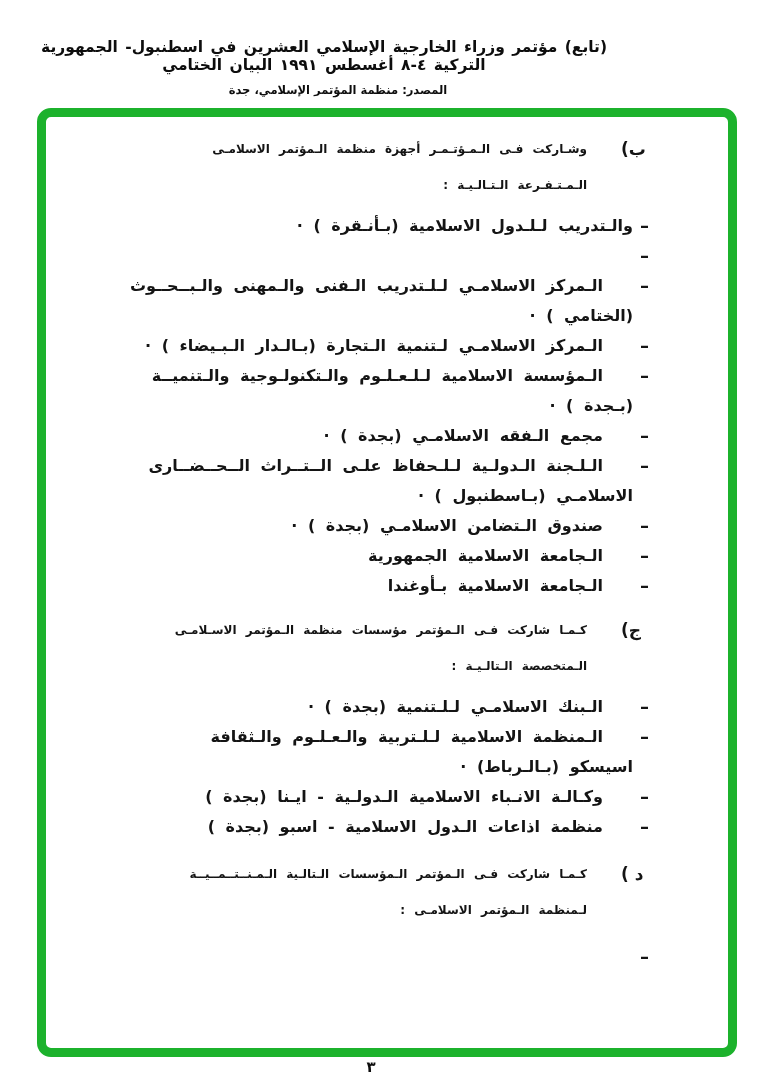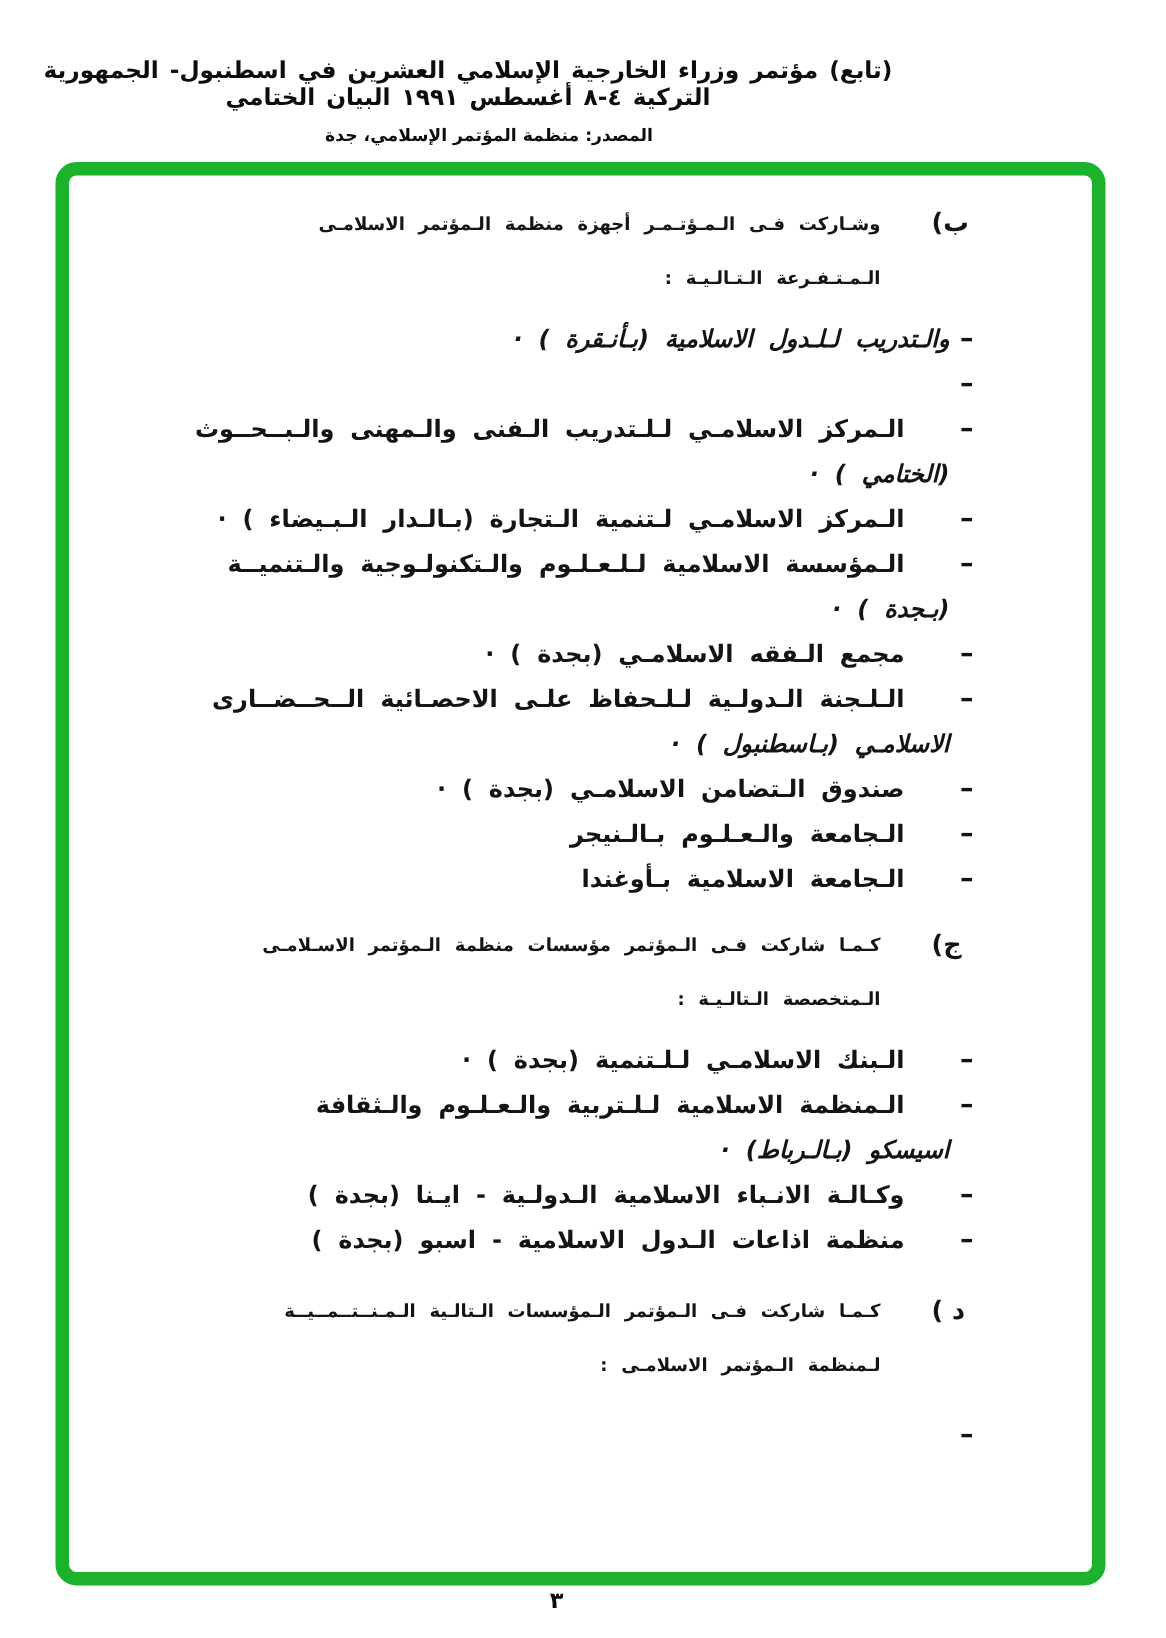--- a/index.html
+++ b/index.html
@@ -1,36 +1,36 @@
 <!DOCTYPE html>
 <html lang="ar"><head>
 <meta charset="utf-8">
 <style>
   html,body{margin:0;padding:0;background:#ffffff;}
   .page{position:relative;width:777px;height:1092px;background:#ffffff;overflow:hidden;
         font-family:"DejaVu Sans",sans-serif;color:#141414;}
   
-  .header{position:absolute;top:38px;left:4px;width:616px;text-align:center;direction:rtl;}
+  .header{position:absolute;top:38px;left:16px;width:616px;text-align:center;direction:rtl;}
   .header-line1{font-size:15.5px;font-weight:bold;letter-spacing:0;word-spacing:2px;color:#0d0d0d;}
   .header-line2{font-size:11.5px;font-weight:bold;margin-top:9px;color:#0d0d0d;padding-left:28px;}
   
   .frame{position:absolute;left:37px;top:108px;width:700px;height:949px;box-sizing:border-box;
          border:9px solid #1cb22c;border-radius:14px;direction:rtl;padding-top:14px;overflow:hidden;}
   
   .row{display:flex;align-items:flex-start;}
   .gutter{flex:none;width:125px;box-sizing:border-box;text-align:left;}
   .g-marker{padding-left:18px;line-height:36px;font-size:17px;font-weight:bold;direction:rtl;}
   .g-dash{padding-left:37px;line-height:30px;font-size:18px;font-weight:bold;direction:ltr;}
   .text{flex:1;min-width:0;text-align:right;}
   .hline{line-height:36px;font-size:12px;font-weight:bold;white-space:nowrap;word-spacing:5px;
          text-underline-offset:5px;text-decoration-thickness:1.4px;
          margin-right:16px;}
   .hline.h2{}
   .iline{line-height:30px;font-size:16px;font-weight:bold;white-space:nowrap;word-spacing:5px;}
-  .iline.cont{margin-right:-30px;font-style:italic;}
+  .iline.cont{margin-right:-30px;}
   .items{margin-top:8px;}
   .sec-c{margin-top:11px;}
   .sec-d{margin-top:14px;}
   .sec-d .items{margin-top:14px;}
   
   .pagenum{position:absolute;top:1058px;left:354px;width:34px;text-align:center;
            font-size:15px;font-weight:bold;color:#0d0d0d;}
 </style>
 </head>
 <body>
@@ -84,34 +84,34 @@
         </div>
         <div class="row">
           <div class="gutter g-dash">–</div>
           <div class="text">
             <div class="iline">مجمع الـفقه الاسلامـي (بجدة ) ·</div>
           </div>
         </div>
         <div class="row">
           <div class="gutter g-dash">–</div>
           <div class="text">
-            <div class="iline">الـلـجنة الـدولـية لـلـحفاظ علـى الاحصـائية الــحــضــارى</div>
+            <div class="iline">الـلـجنة الـدولـية لـلـحفاظ علـى الــتــراث الــحــضــارى</div>
             <div class="iline cont">الاسلامـي (بـاسطنبول ) ·</div>
           </div>
         </div>
         <div class="row">
           <div class="gutter g-dash">–</div>
           <div class="text">
             <div class="iline">صندوق الـتضامن الاسلامـي (بجدة ) ·</div>
           </div>
         </div>
         <div class="row">
           <div class="gutter g-dash">–</div>
           <div class="text">
-            <div class="iline">الـجامعة والـعـلـوم بـالـنيجر</div>
+            <div class="iline">الـجامعة الاسلامية الجمهورية</div>
           </div>
         </div>
         <div class="row">
           <div class="gutter g-dash">–</div>
           <div class="text">
             <div class="iline">الـجامعة الاسلامية بـأوغندا</div>
           </div>
         </div>
       </div>
     </section>

